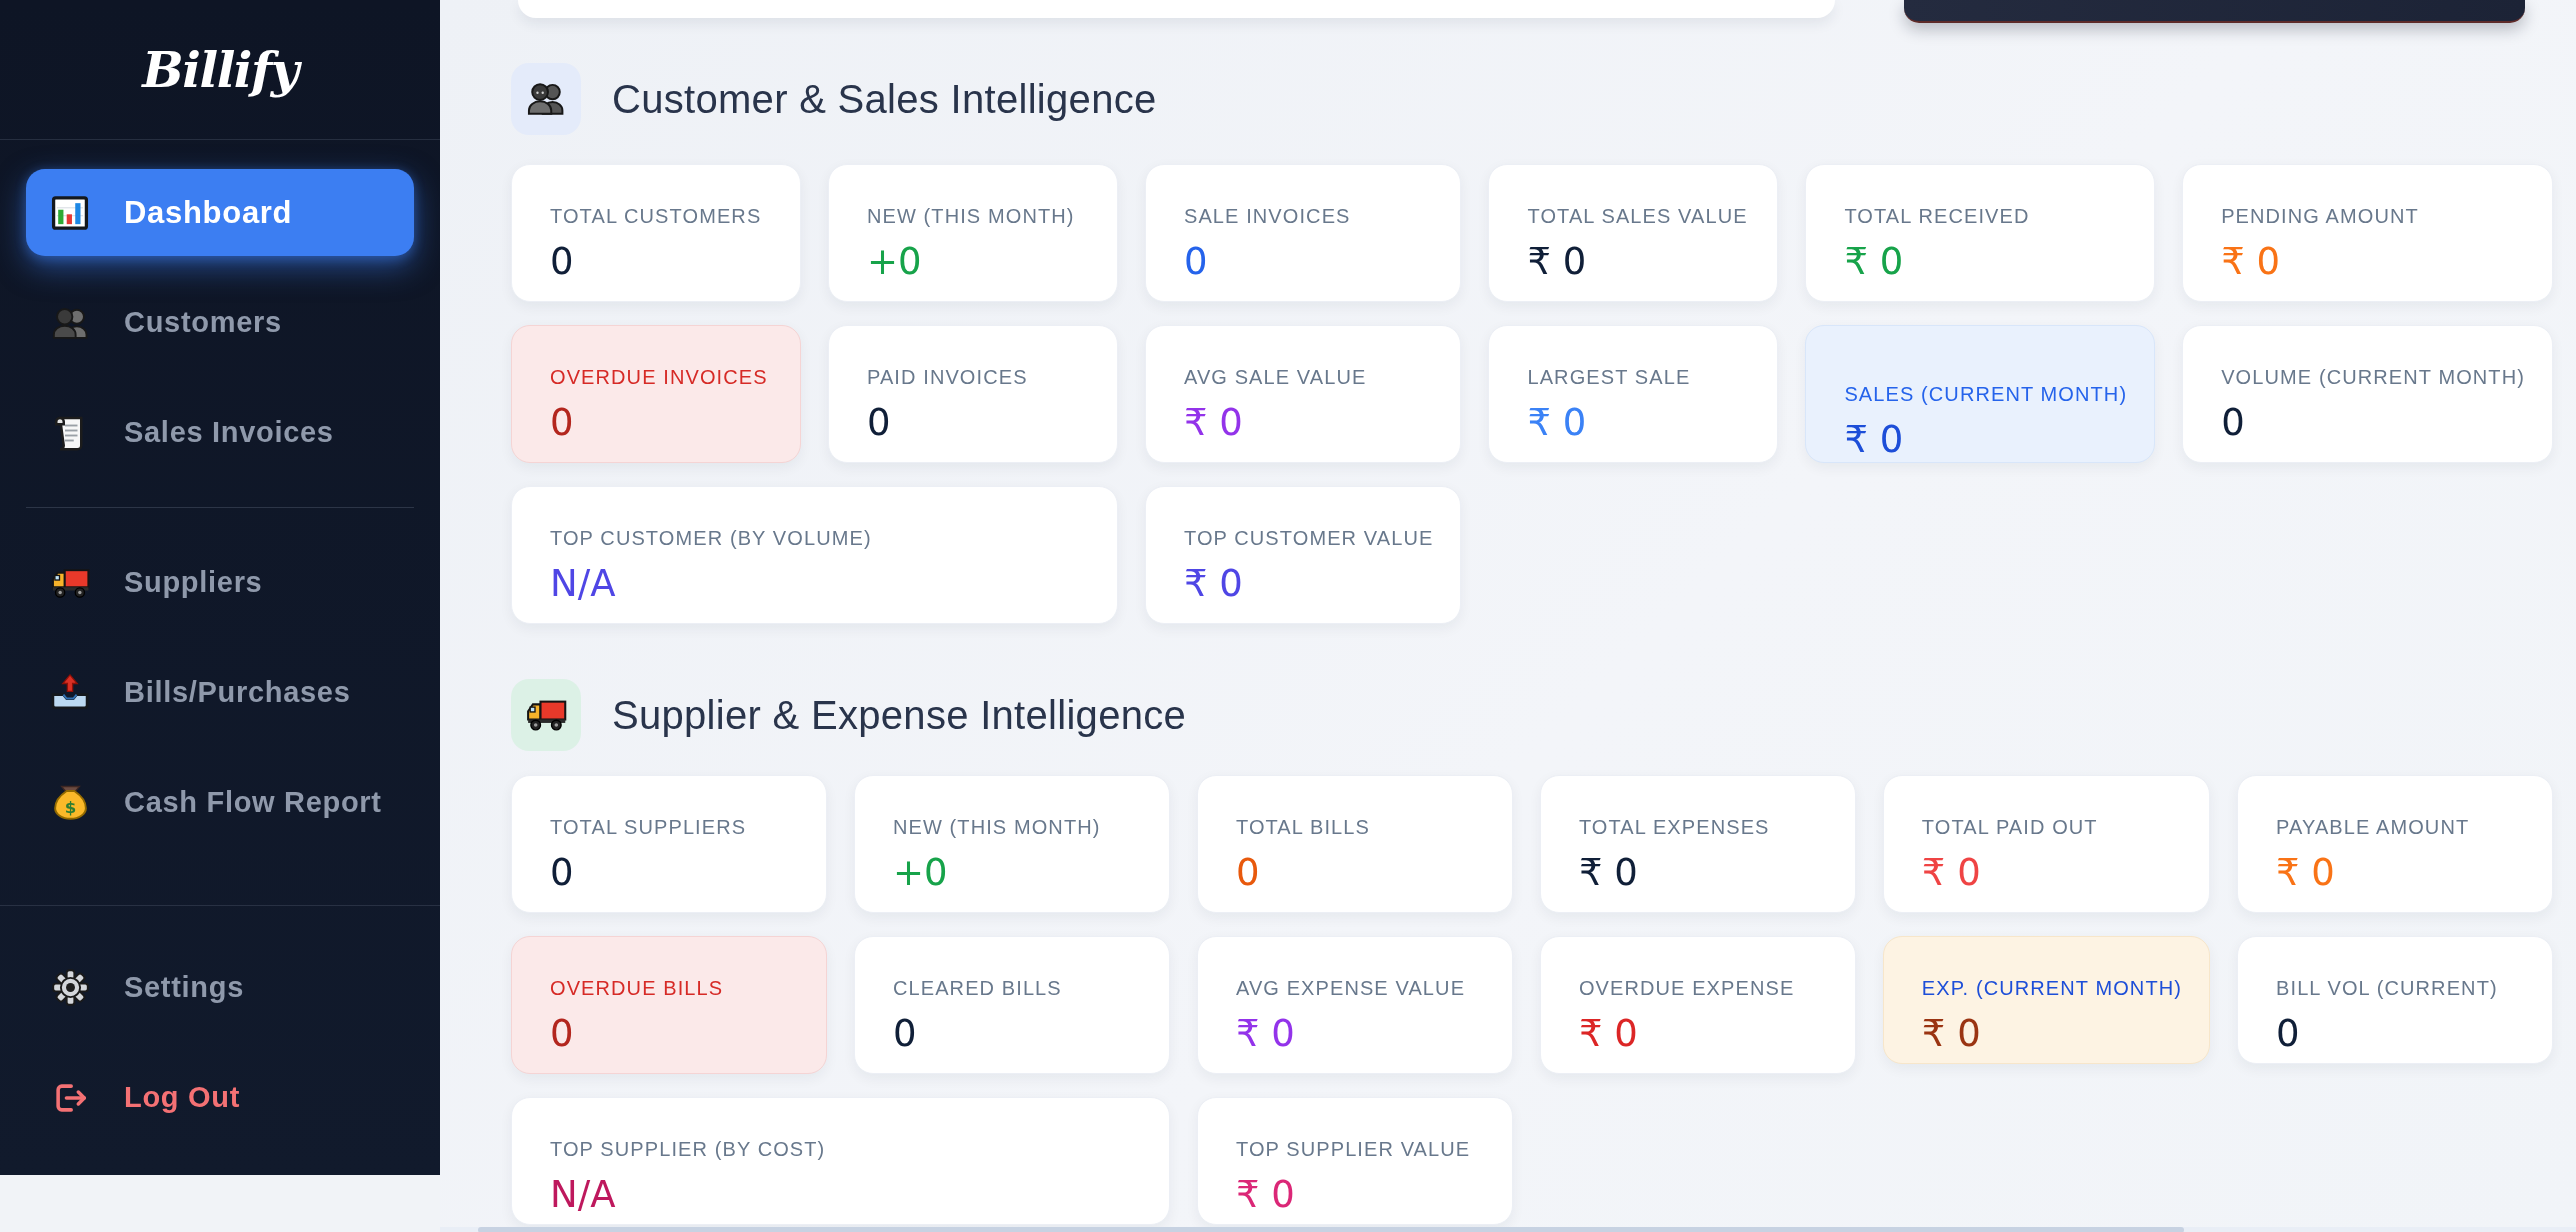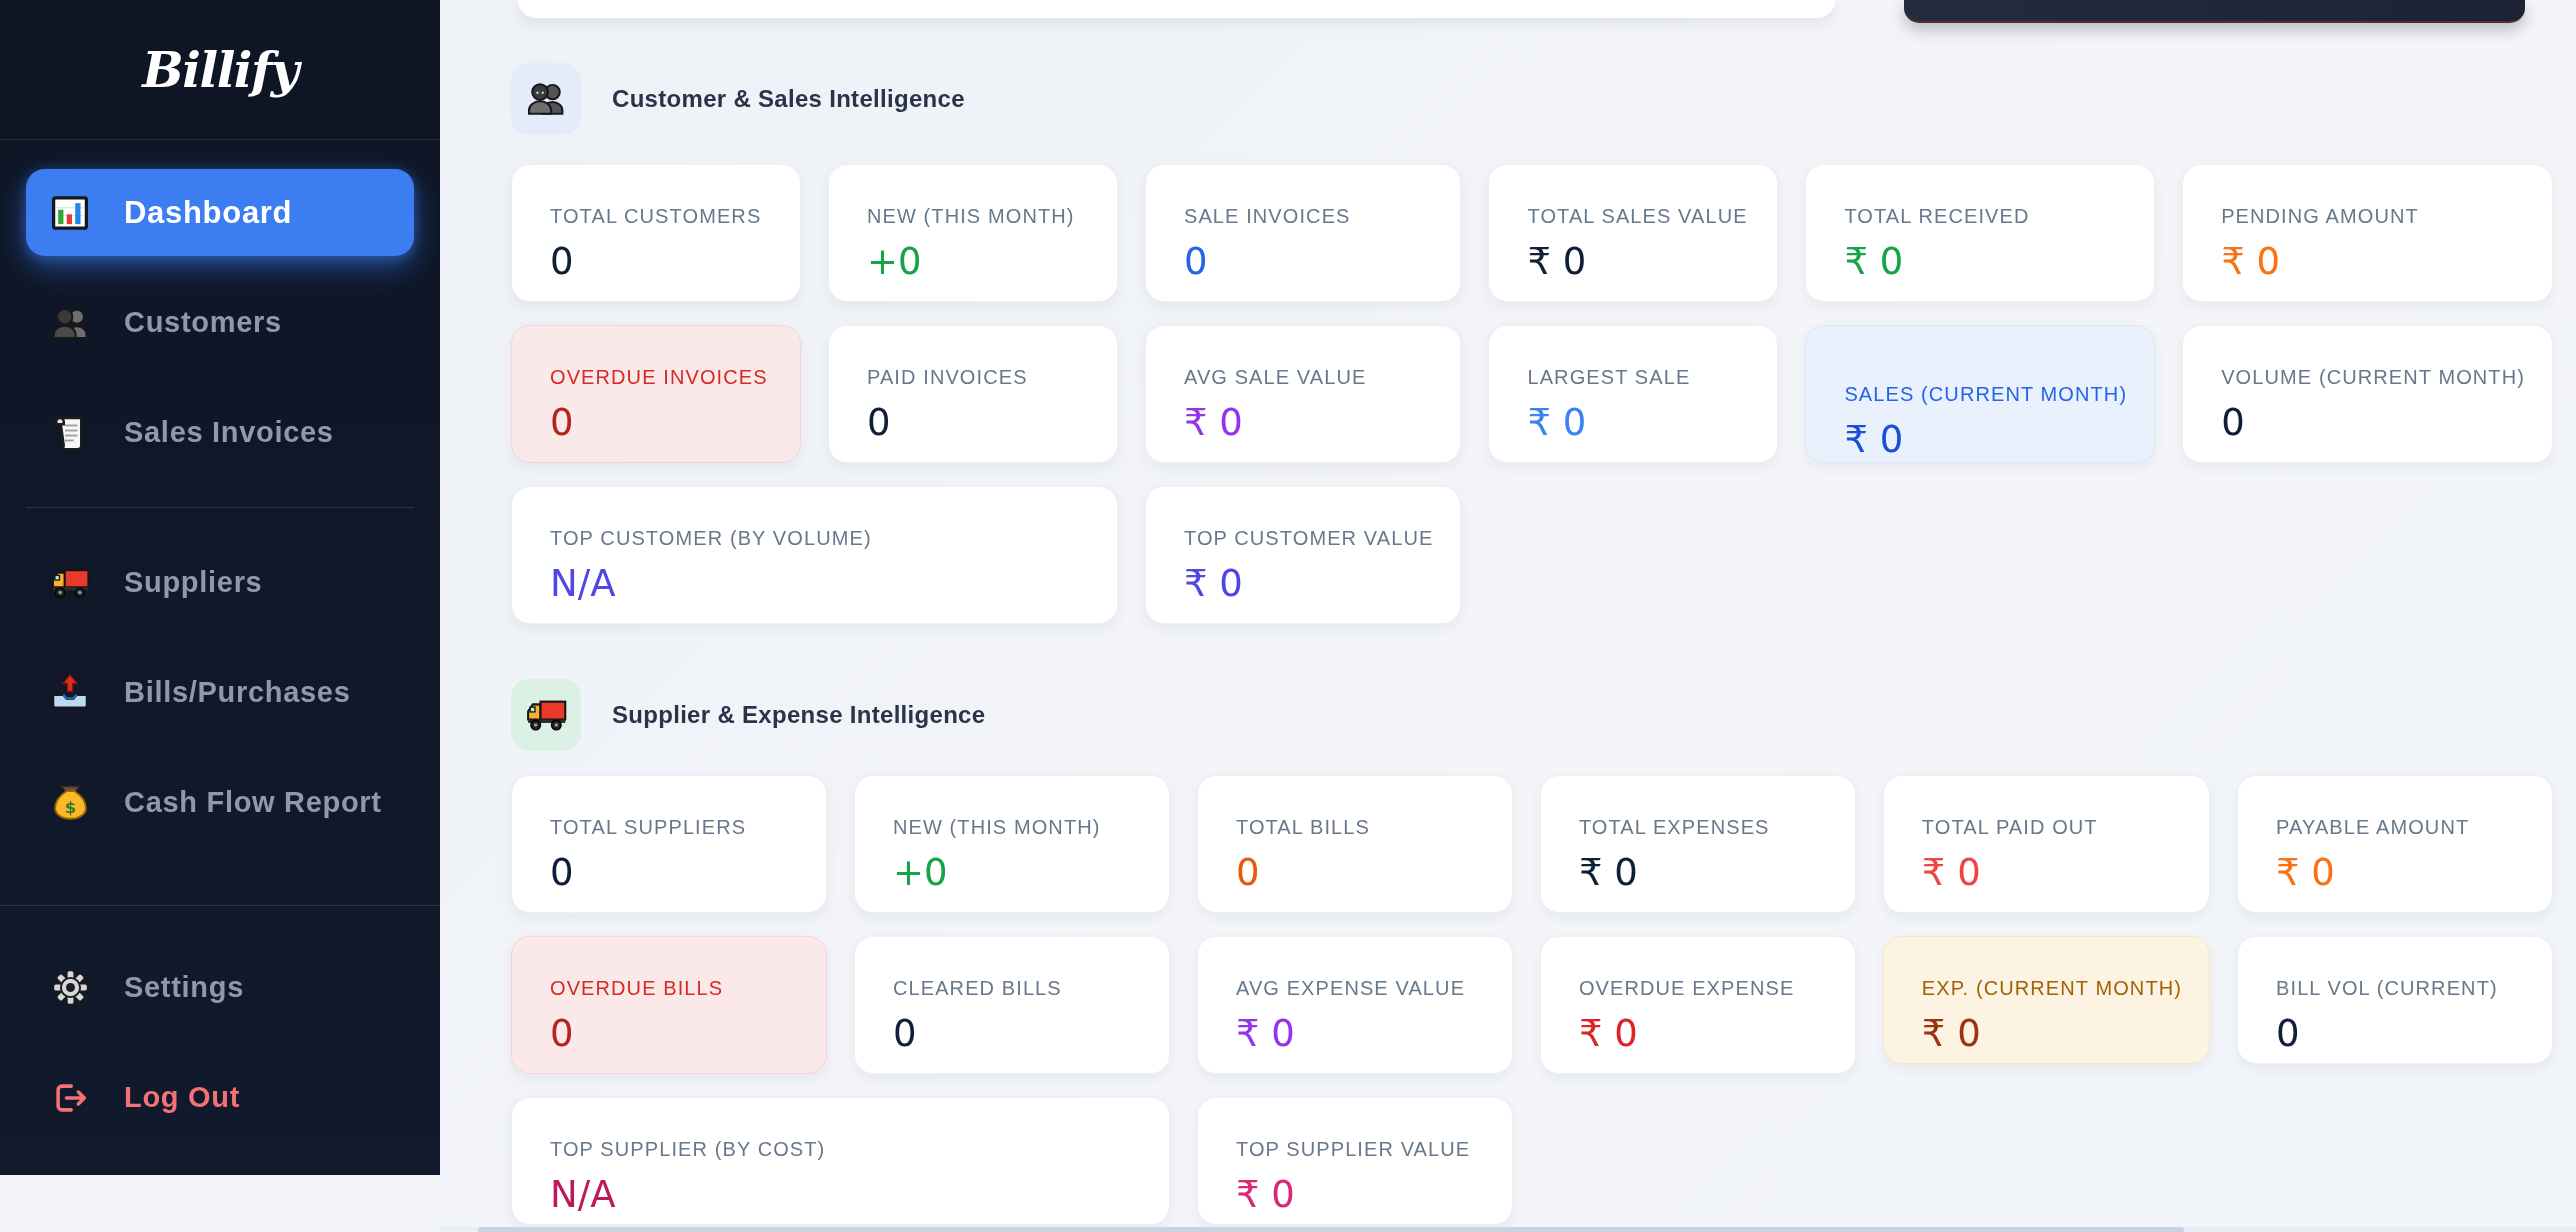--- a/index.html
+++ b/index.html
@@ -62,21 +62,21 @@
     box-shadow:0 6.8px 15px rgba(15,23,42,.25);
   }
   .section-header{display:flex;align-items:center;gap:31px;height:72px;}
   .icon-box{
     width:70px;height:72px;border-radius:18px;
     display:flex;align-items:center;justify-content:center;flex:0 0 70px;
   }
   .icon-box.blue{background:#e4ebfa;}
   .icon-box.green{background:#dcf1e6;}
   .section-title{
-    font-size:24px;font-weight:700;color:#29344b;letter-spacing:0.3px;
+    font-size:40px;font-weight:400;color:#29344b;letter-spacing:0.3px;
   }
   .grid{
     display:grid;grid-template-columns:repeat(6,1fr);
     column-gap:27px;row-gap:23px;margin-top:29px;
   }
   .grid.second{margin-top:24px;grid-auto-rows:auto;}
   .sec2-space{margin-top:55px;}
   .card{
     background:#ffffff;border:0.7px solid #eceff5;border-radius:19px;
     height:138px;box-sizing:border-box;padding:40px 27px 0 38px;
@@ -92,21 +92,21 @@
     font-family:"DejaVu Sans","Liberation Sans",sans-serif;
   }
   
   .card.danger{background:#fbe9e9;border-color:#f5d4d4;}
   .card.danger .lbl{color:#d62a26;}
   .card.danger .val{color:#b3261e;}
   .card.info{background:#e9f1fd;border-color:#d8e6fa;}
   .card.info .lbl{color:#2563eb;margin-top:17px;}
   .card.info .val{color:#1d4ed8;}
   .card.warn{background:#fdf3e3;border-color:#f7e6ca;}
-  .card.warn .lbl{color:#a16207;}
+  .card.warn .lbl{color:#1d4ed8;}
   .card.warn .val{color:#9a3412;}
   
   .v-green{color:#17a34a !important;}
   .v-blue{color:#2563eb !important;}
   .v-skyblue{color:#3b82f6 !important;}
   .v-orange{color:#f97316 !important;}
   .v-orangedeep{color:#e8590c !important;}
   .v-red{color:#ef4444 !important;}
   .v-reddeep{color:#dc2626 !important;}
   .v-purple{color:#9333ea !important;}

